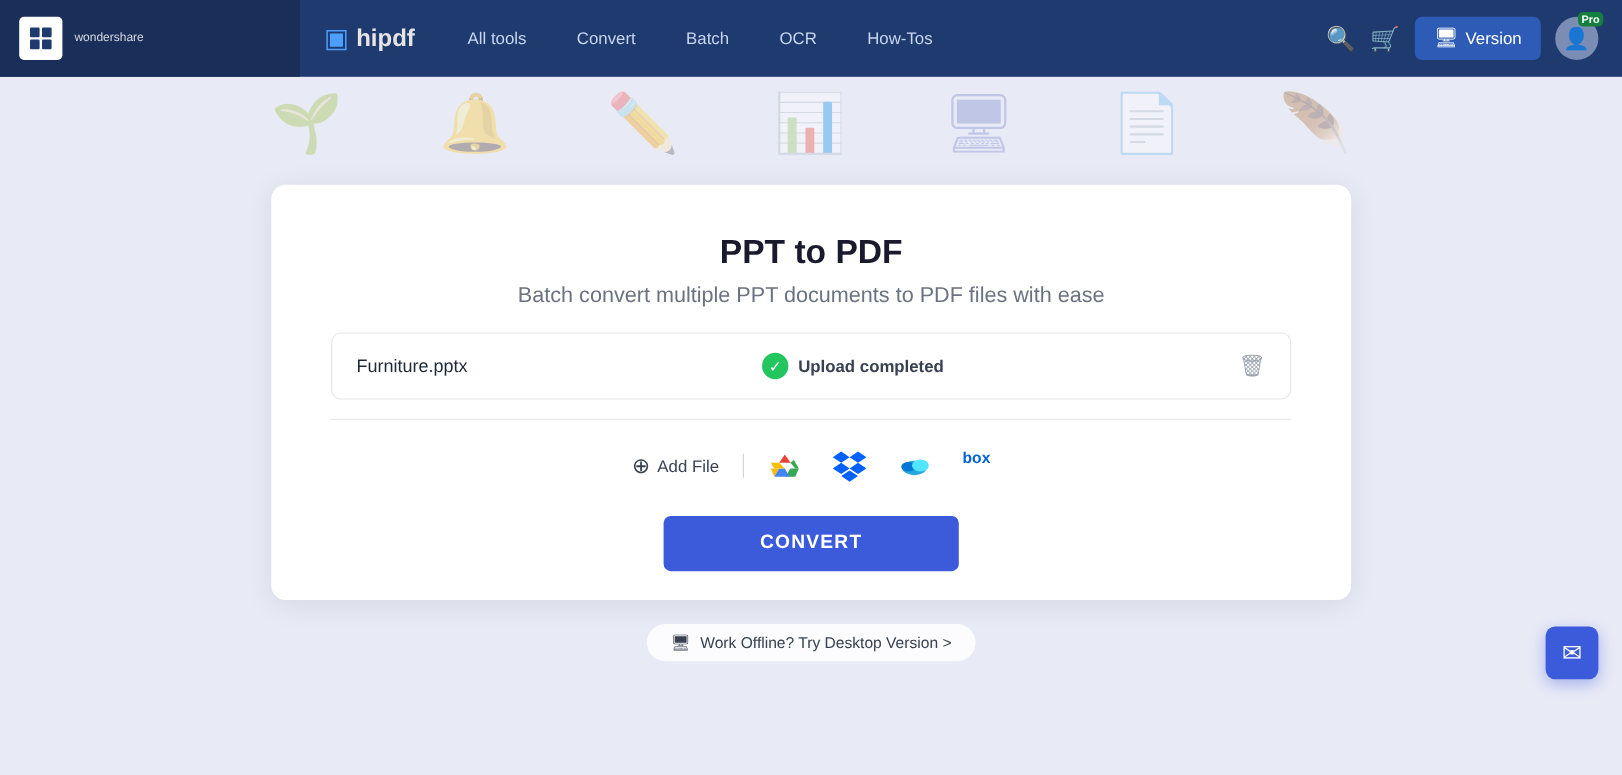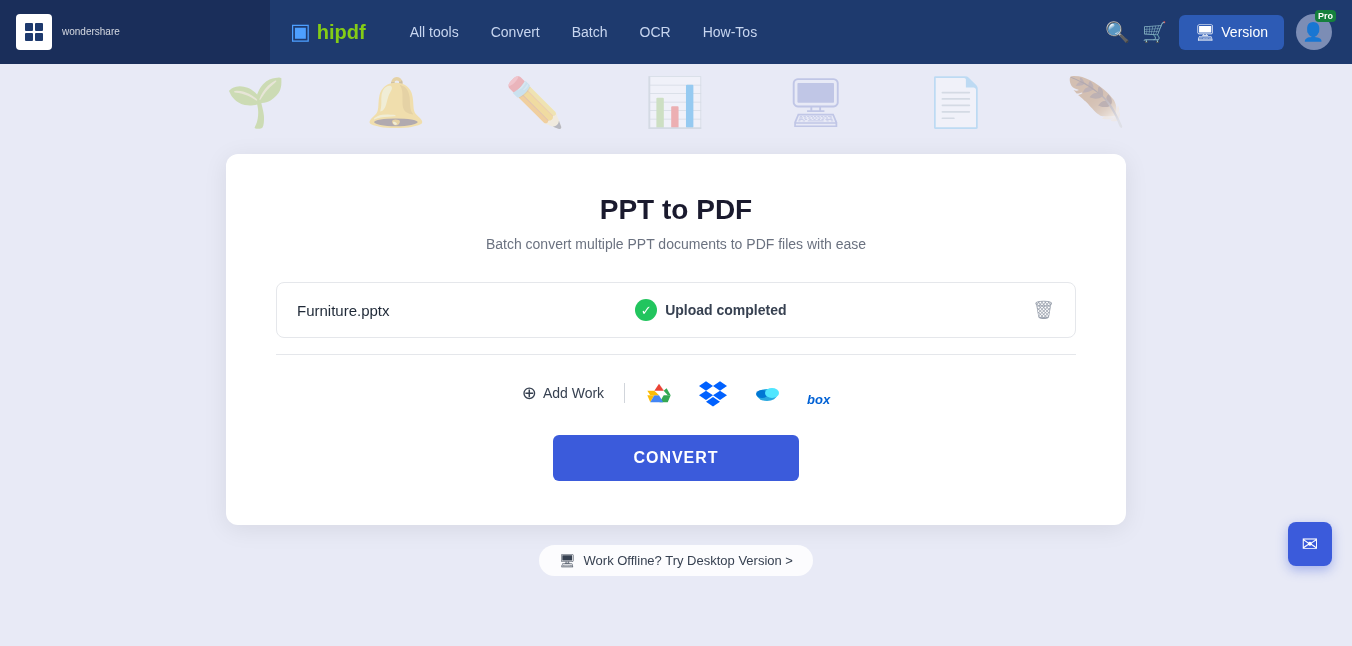--- a/index.html
+++ b/index.html
@@ -4,34 +4,34 @@
   <style>
     * { margin: 0; padding: 0; box-sizing: border-box; }
     body { font-family: -apple-system, BlinkMacSystemFont, 'Segoe UI', sans-serif; background: #e8eaf6; width: 1352px; min-height: 646px; overflow-x: hidden; }
 
     
     .navbar {
       display: flex; align-items: center; height: 64px;
       background: #1e3a6e; position: relative; z-index: 10;
     }
     .navbar-brand {
-      display: flex; align-items: center; width: 270px;
+      display: flex; align-items: center; width: 250px;
       background: #1a2e5a; height: 100%; padding: 0 16px; gap: 10px;
     }
     .wondershare-logo {
       width: 36px; height: 36px; background: #fff; border-radius: 4px;
       display: flex; align-items: center; justify-content: center;
       color: #1e3a6e; font-weight: 900; font-size: 13px;
     }
     .brand-text { color: #fff; font-size: 12px; line-height: 1.2; }
     .brand-text .wonder { font-size: 10px; opacity: 0.8; }
     .hipdf-logo { display: flex; align-items: center; gap: 6px; padding: 0 20px; }
     .hipdf-icon { color: #4d9fff; font-size: 22px; }
-    .hipdf-name { color: #84cc16; font-size: 20px; font-weight: 600; }
-    .nav-links { display: flex; align-items: center; gap: 4px; flex: 1; padding: 0 10px; }
+    .hipdf-name { color: #e5e5e5; font-size: 20px; font-weight: 600; }
+    .nav-links { display: flex; align-items: center; gap: 14px; flex: 1; padding: 0 10px; }
     .nav-link {
       color: #c8d6f0; font-size: 14px; padding: 8px 14px; cursor: pointer;
       border-radius: 4px; transition: background 0.2s;
     }
     .nav-actions { display: flex; align-items: center; gap: 12px; padding-right: 20px; }
     .nav-icon { color: #c8d6f0; font-size: 20px; cursor: pointer; }
     .desktop-btn {
       display: flex; align-items: center; gap: 6px;
       background: #2d5bb5; color: #fff; border: none; border-radius: 6px;
       padding: 8px 16px; font-size: 14px; cursor: pointer; font-weight: 500;
@@ -60,30 +60,30 @@
     .bg-icon { font-size: 48px; color: #7986cb; }
 
     
     .page-wrap {
       position: relative; padding-top: 90px; display: flex; flex-direction: column;
       align-items: center; min-height: calc(646px - 64px);
     }
 
     .card {
       background: #fff; border-radius: 12px; width: 900px;
-      padding: 40px 50px 44px; box-shadow: 0 4px 24px rgba(0,0,0,0.08);
+      padding: 40px 50px 24px; box-shadow: 0 4px 24px rgba(0,0,0,0.08);
       position: relative; z-index: 5;
     }
 
     .card-title {
       text-align: center; font-size: 28px; font-weight: 700;
       color: #1a1a2e; margin-bottom: 10px;
     }
     .card-subtitle {
-      text-align: center; font-size: 14px; color: #6b7280; margin-bottom: 30px;
+      text-align: center; font-size: 18px; color: #6b7280; margin-bottom: 20px;
     }
 
     
     .file-row {
       border: 1px solid #e5e7eb; border-radius: 8px; padding: 16px 20px;
       display: flex; align-items: center; justify-content: space-between;
       margin-bottom: 0;
     }
     .file-name { font-size: 15px; font-weight: 500; color: #1f2937; }
     .upload-status { display: flex; align-items: center; gap: 8px; }
@@ -106,21 +106,21 @@
       display: flex; align-items: center; justify-content: center;
       gap: 20px; padding: 8px 0 20px;
     }
     .add-file-btn {
       display: flex; align-items: center; gap: 6px;
       background: none; border: none; cursor: pointer;
       font-size: 14px; color: #374151; font-weight: 500;
     }
     .add-file-plus { font-size: 18px; color: #374151; }
     .separator { width: 1px; height: 20px; background: #d1d5db; }
-    .cloud-icons { display: flex; align-items: flex-end; gap: 26px; font-style: italic; }
+    .cloud-icons { display: flex; align-items: flex-start; gap: 26px; }
 
     
     .gdrive {
       width: 28px; height: 28px; cursor: pointer;
     }
     
     .dropbox {
       width: 28px; height: 28px; cursor: pointer;
     }
     
@@ -225,21 +225,21 @@
         <span class="status-text">Upload completed</span>
       </div>
       <button class="trash-btn">🗑</button>
     </div>
 
     <hr class="divider">
 
     <div class="add-file-row">
       <button class="add-file-btn">
         <span class="add-file-plus">⊕</span>
-        <span>Add Work</span>
+        <span>Add File</span>
       </button>
       <div class="separator"></div>
       <div class="cloud-icons">
 
         <svg class="gdrive" viewBox="0 0 24 24" xmlns="http://www.w3.org/2000/svg">
           <path d="M4.5 20l3.5-6H2L4.5 20z" fill="#FBBC05"></path>
           <path d="M19.5 20L22 14h-6l-3.5 6H19.5z" fill="#34A853"></path>
           <path d="M8 14L4.5 20h11L12 14H8z" fill="#4285F4"></path>
           <path d="M12 4L8 10h8L12 4z" fill="#EA4335"></path>
           <path d="M8 10H2l2.5 4H12L8 10z" fill="#FBBC05"></path>

